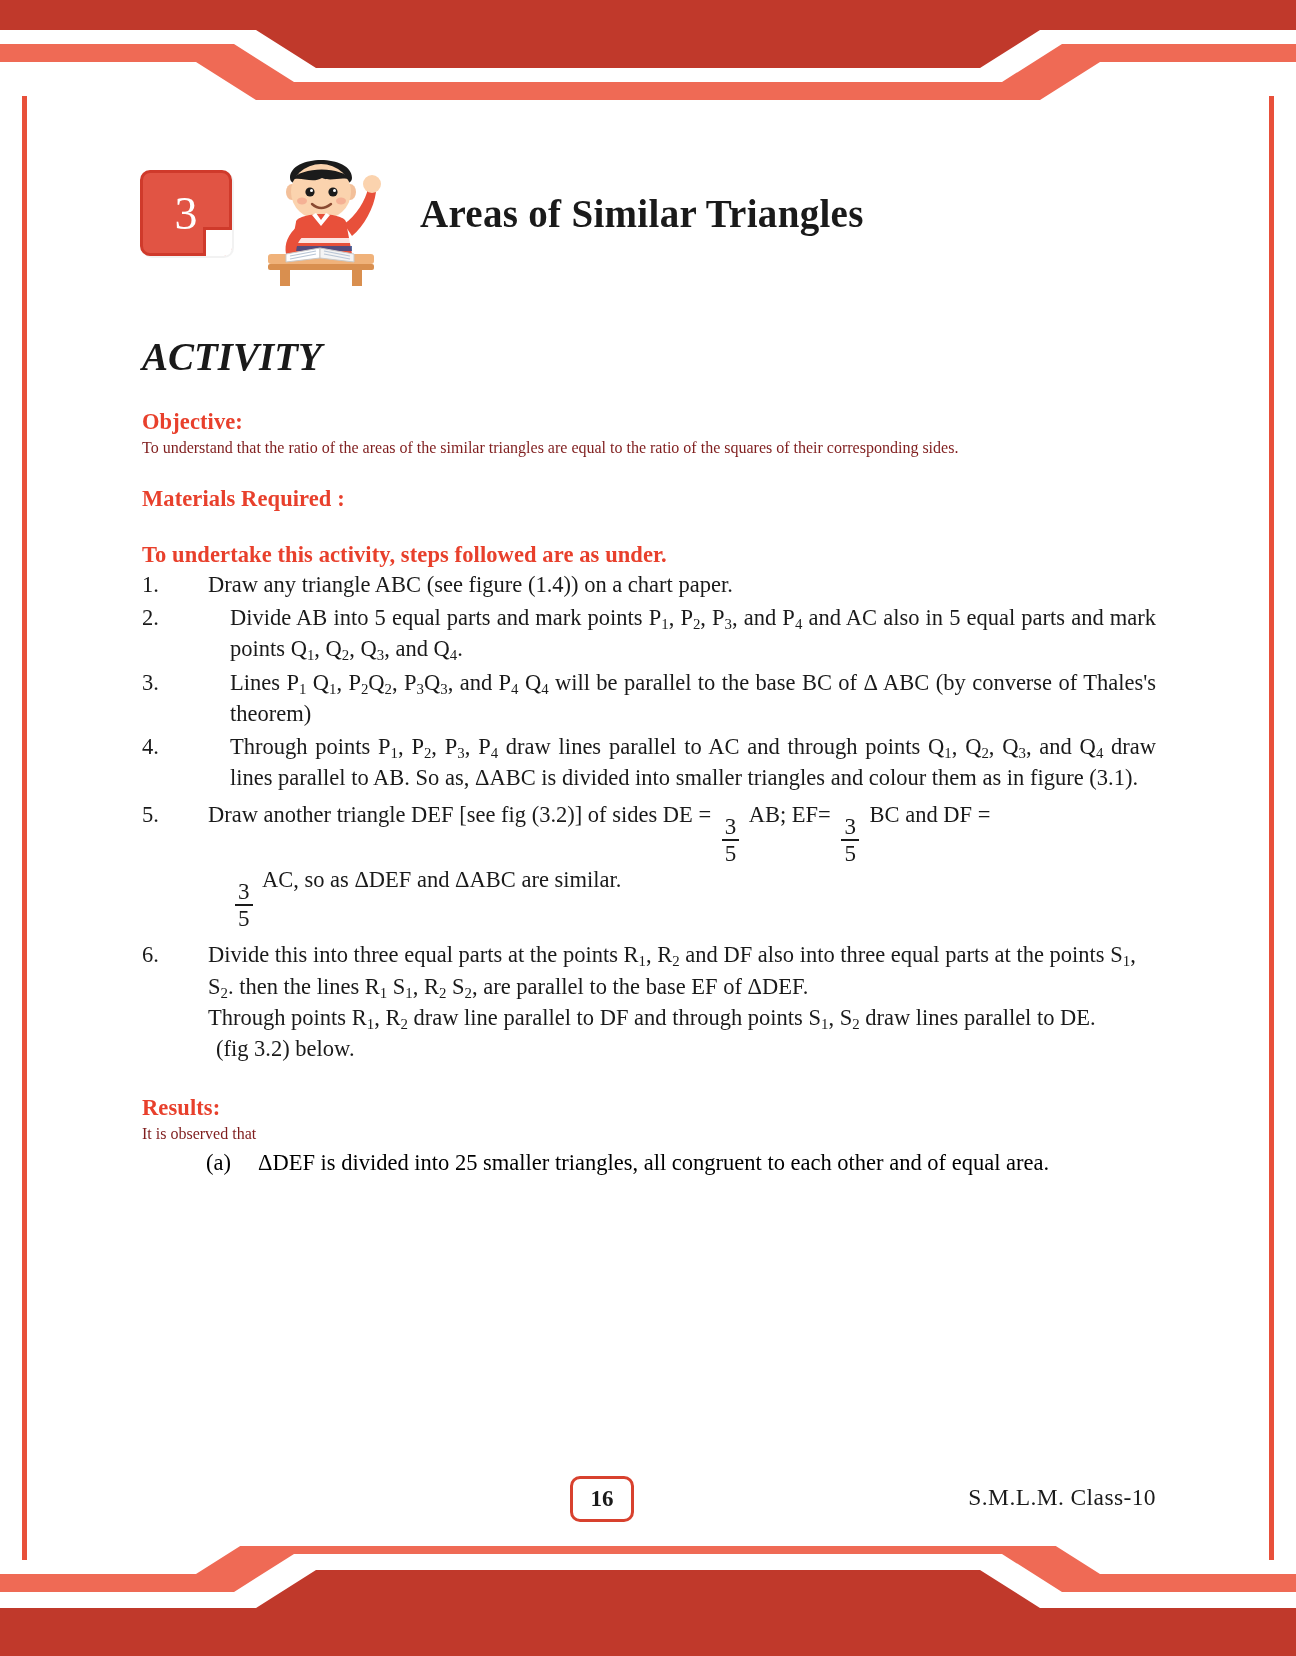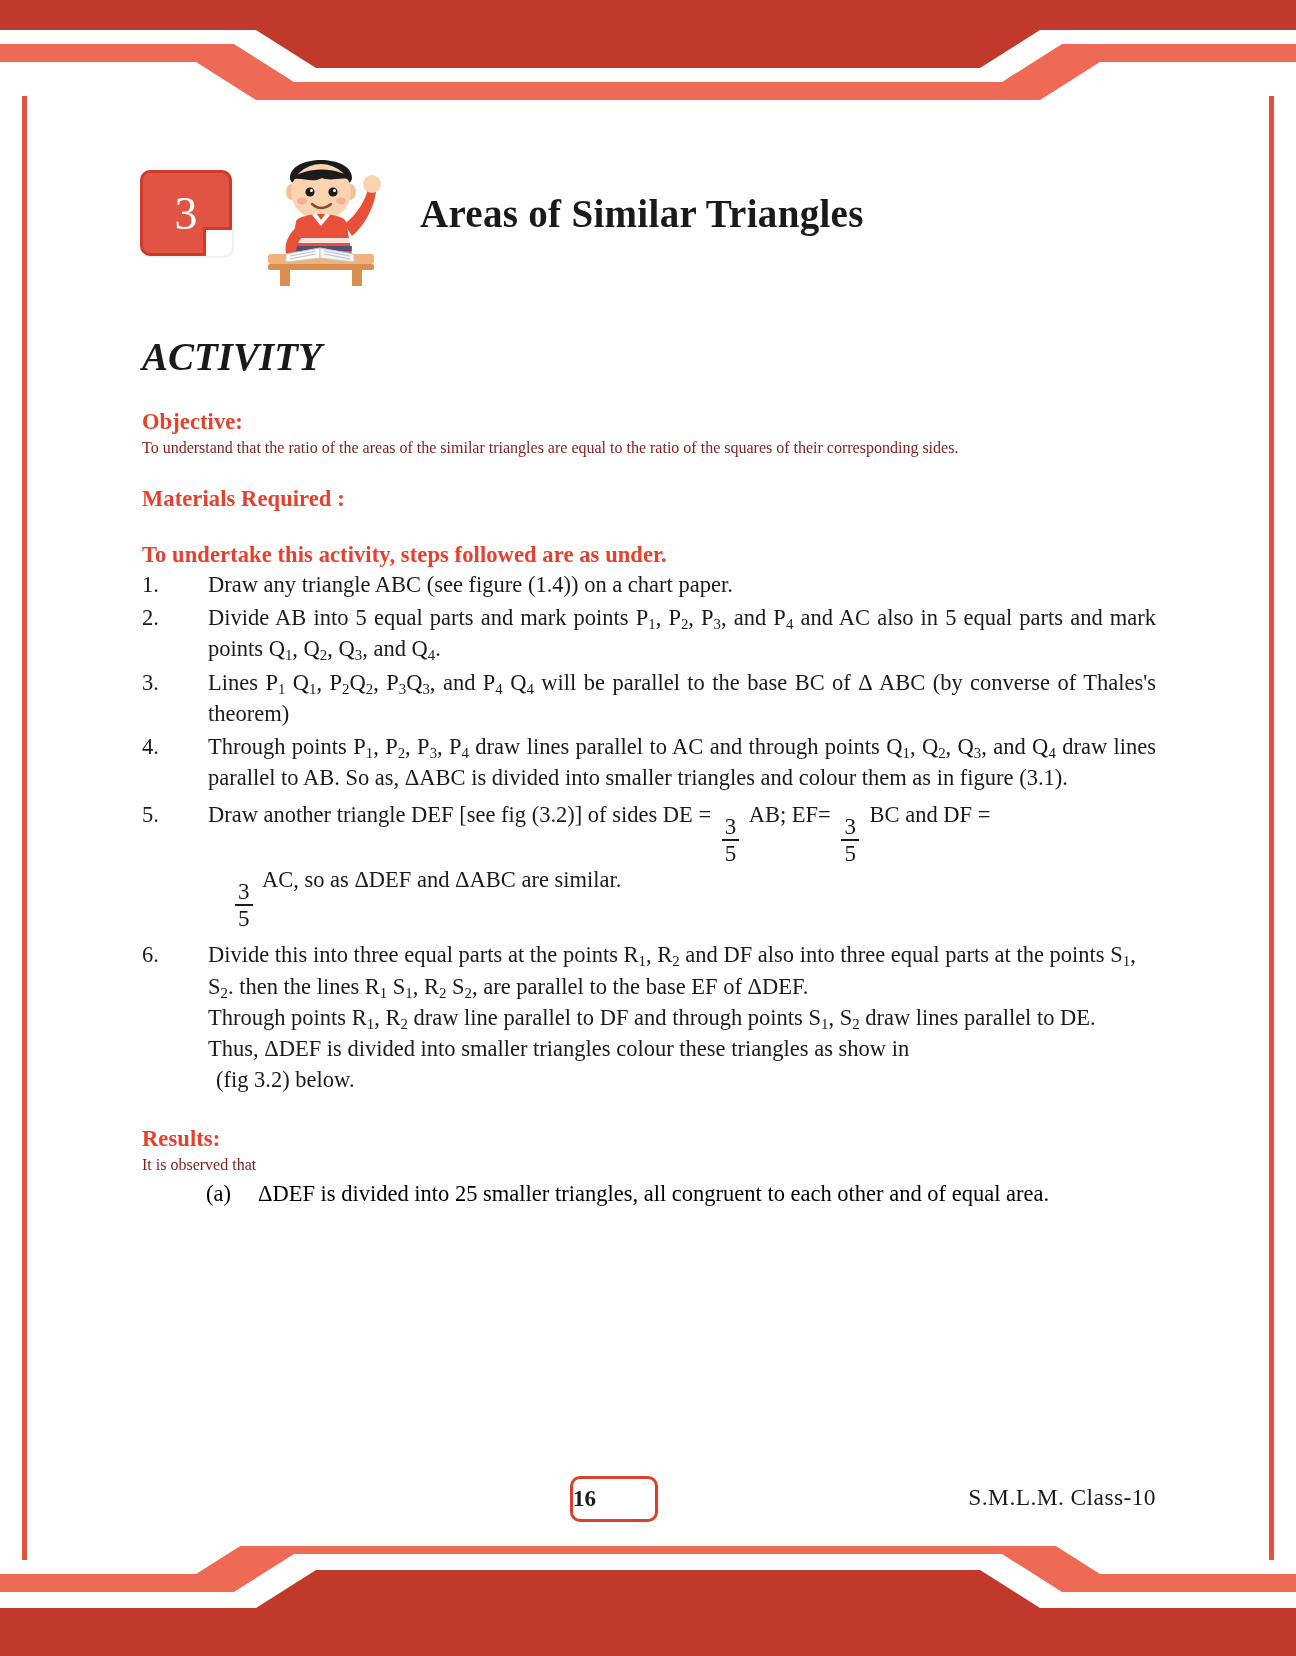--- a/index.html
+++ b/index.html
@@ -118,21 +118,21 @@
     display: flex;
     align-items: flex-start;
     margin-bottom: 2px;
   }
   .step-num {
     width: 66px;
     flex: 0 0 66px;
     text-align: left;
   }
   .step-body { flex: 1 1 auto; }
-  .step-body.jst { text-align: justify; }
+  .step-body.jst { text-align: justify; margin-left: 22px; }
 
   .sub { font-size: 0.66em; vertical-align: -0.28em; }
 
   
   .frac {
     display: inline-flex;
     flex-direction: column;
     align-items: center;
     vertical-align: -0.55em;
     margin: 0 5px;
@@ -156,25 +156,25 @@
   
   .footer {
     position: absolute;
     left: 0; bottom: 128px;
     width: 1296px;
     height: 52px;
   }
   .page-num-badge {
     position: absolute;
     left: 570px; top: 0;
-    width: 88px; height: 46px;
+    width: 64px; height: 46px;
     background: #ffffff;
     border: 3px solid #d8412e;
     border-radius: 10px;
-    display: flex; align-items: center; 
+    display: flex; align-items: center; justify-content: center;
     font-size: 23px;
     font-weight: bold;
     color: #1a1a1a;
   }
   .footer-right {
     position: absolute;
     right: 140px; top: 8px;
     font-size: 23.5px;
     color: #1a1a1a;
     letter-spacing: 0.4px;
@@ -323,21 +323,20 @@
       </div>
     </div>
 
     <div class="step" style="margin-top:10px;">
       <div class="step-num">6.</div>
       <div class="step-body">
         <div class="jst"><span>Divide this into three equal parts at the points R</span><span class="sub">1</span><span>, R</span><span class="sub">2</span><span> and DF also into three equal parts at the points S</span><span class="sub">1</span><span>, S</span><span class="sub">2</span><span>. then the lines R</span><span class="sub">1</span><span> S</span><span class="sub">1</span><span>, R</span><span class="sub">2</span><span> S</span><span class="sub">2</span><span>, are parallel to the base EF of ΔDEF.</span></div>
 
         <div><span>Through points R</span><span class="sub">1</span><span>, R</span><span class="sub">2</span><span> draw line parallel to DF and through points S</span><span class="sub">1</span><span>, S</span><span class="sub">2</span><span> draw lines parallel to DE.</span></div>
 
-        <div>Thus, ΔDEF is divided into smaller triangles colour these triangles as show in</div>
         <div style="margin-left:8px;">(fig 3.2) below.</div>
       </div>
     </div>
   </div>
 
   <div class="gap"></div>
 
   <div class="red-head">Results:</div>
   <div class="para">It is observed that</div>
 

